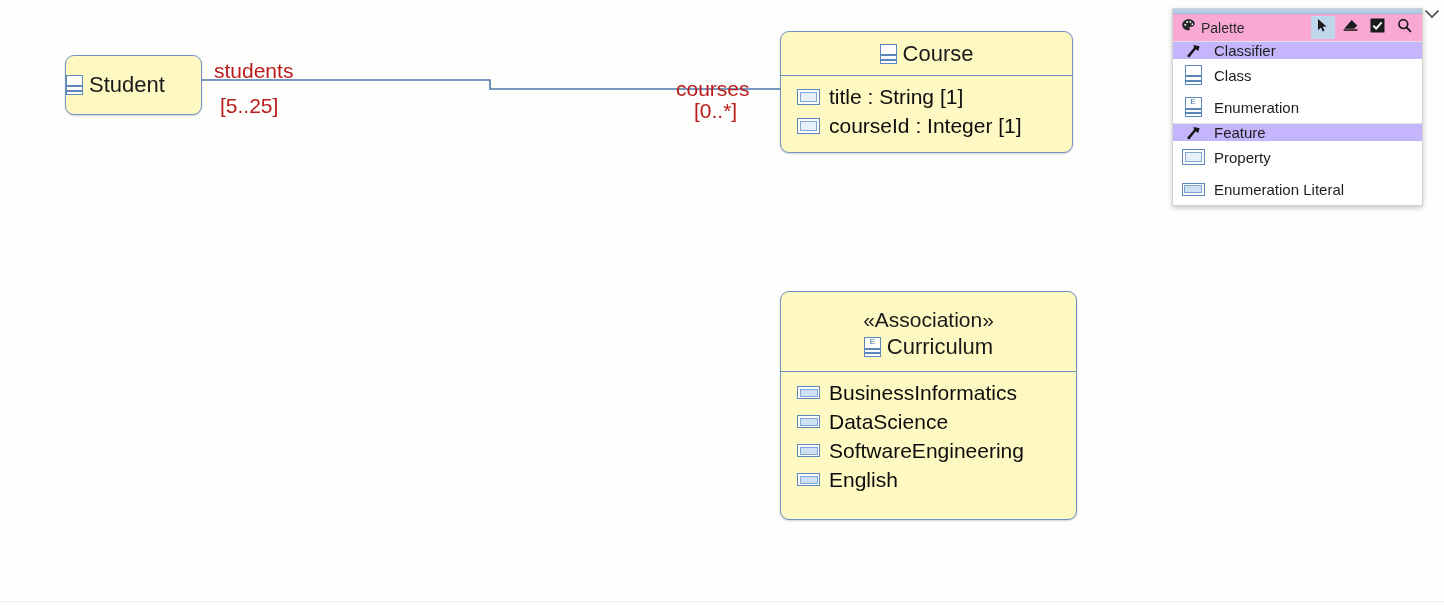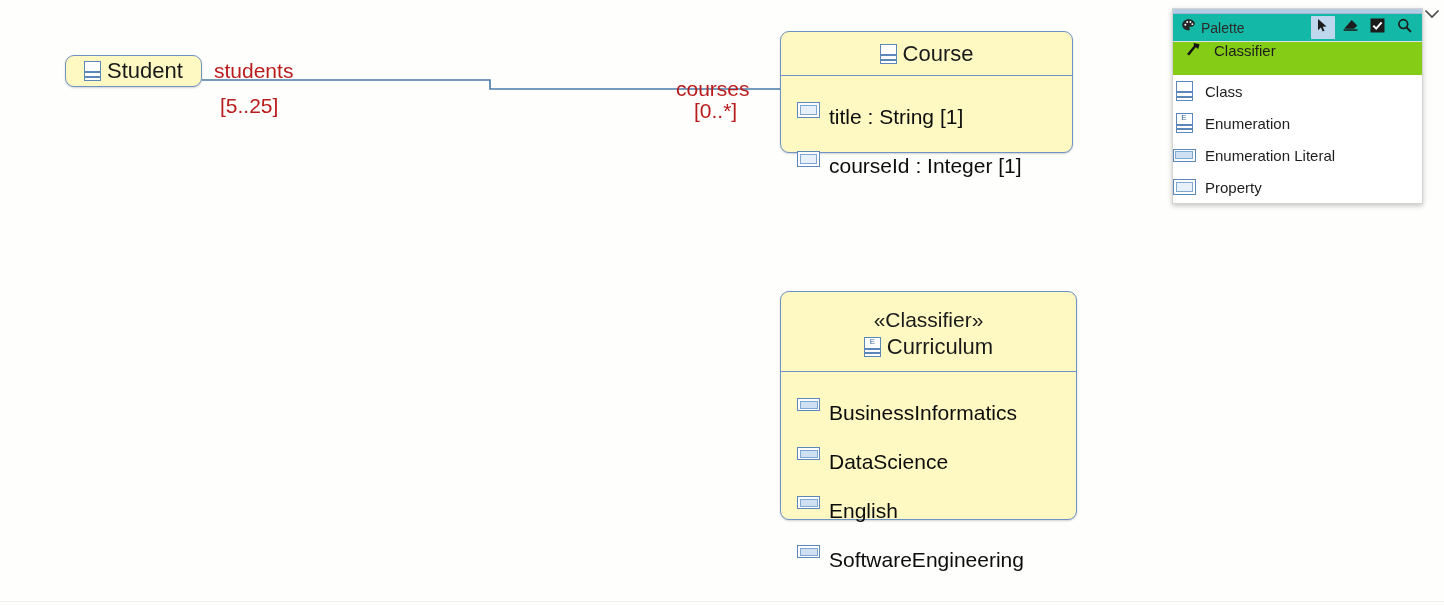--- a/index.html
+++ b/index.html
@@ -56,34 +56,34 @@
     align-items: center;
     justify-content: center;
     gap: 6px;
   }
   .compartment {
     border-top: 1px solid #6e93c4;
     padding: 6px 0 8px 0;
   }
   .feature-row {
     display: flex;
+    align-items: center;
     gap: 9px;
     padding: 0 16px;
     font-size: 21px;
     line-height: 29px;
     color: #0d0d0d;
     white-space: nowrap;
-    margin-top: 20px;
   }
 
   
   #node-student {
     left: 65px; top: 55px;
-    width: 137px; height: 32px;
-    display: flex; align-items: center; justify-content: center;
+    width: 137px; height: 60px;
+    display: flex; align-items: center; justify-content: flex-start;
   }
   
   #node-course {
     left: 780px; top: 31px;
     width: 293px; height: 122px;
   }
   #node-course .node-header { padding: 9px 0 8px 0; }
   
   #node-curriculum {
     left: 780px; top: 291px;
@@ -189,21 +189,21 @@
     box-shadow: 0 2px 5px rgba(0,0,0,0.22);
     box-sizing: border-box;
   }
   #palette-accent {
     height: 4px;
     background: #b6cbe4;
     border-bottom: 1px solid #9fb8d6;
   }
   #palette-header {
     height: 27px;
-    background: #14b8a6;
+    background: #f9a8d4;
     display: flex;
     align-items: center;
     padding: 0 6px 0 8px;
     box-sizing: border-box;
   }
   #palette-header .ptitle {
     font-size: 14px;
     color: #2b2b2b;
     margin-left: 5px;
     white-space: nowrap;
@@ -217,33 +217,34 @@
   .tool-btn {
     width: 24px; height: 23px;
     display: flex;
     align-items: center;
     justify-content: center;
     border-radius: 1px;
   }
   .tool-btn.active { background: #bfd7ec; }
 
   .pal-group {
-    height: 34px;
-    background: #84cc16;
+    height: 18px;
+    background: #c4b5fd;
     border-top: 1px solid #e0e0e0;
     display: flex;
-    align-items: flex-start;
+    align-items: flex-end;
     padding-left: 9px;
     box-sizing: border-box;
   }
   .pal-item {
     height: 32px;
     background: #ffffff;
     display: flex;
     align-items: center;
+    padding-left: 9px;
     box-sizing: border-box;
   }
   .pal-label {
     font-size: 15px;
     color: #1d1d1d;
     margin-left: 10px;
     white-space: nowrap;
   }
   .pal-icon-slot {
     width: 22px;
@@ -298,21 +299,21 @@
         <span class="ico ico-prop">
             <i></i>
           </span>
         <span>courseId : Integer [1]</span>
       </div>
     </div>
   </div>
 
   <div class="node" id="node-curriculum">
     <div class="node-header">
-      <span class="stereotype">«Classifier»</span>
+      <span class="stereotype">«Association»</span>
       <span class="node-title-line">
         <span class="ico ico-enum"><span>E</span></span>
         <span>Curriculum</span>
       </span>
     </div>
     <div class="compartment">
       <div class="feature-row">
         <span class="ico ico-lit">
             <i></i>
           </span>
@@ -321,27 +322,27 @@
       <div class="feature-row">
         <span class="ico ico-lit">
             <i></i>
           </span>
         <span>DataScience</span>
       </div>
       <div class="feature-row">
         <span class="ico ico-lit">
             <i></i>
           </span>
+        <span>SoftwareEngineering</span>
+      </div>
+      <div class="feature-row">
+        <span class="ico ico-lit">
+            <i></i>
+          </span>
         <span>English</span>
-      </div>
-      <div class="feature-row">
-        <span class="ico ico-lit">
-            <i></i>
-          </span>
-        <span>SoftwareEngineering</span>
       </div>
     </div>
   </div>
 
   <div class="edge-label" id="lbl-src-role">students</div>
   <div class="edge-label" id="lbl-src-mult">[5..25]</div>
   <div class="edge-label" id="lbl-tgt-role">courses</div>
   <div class="edge-label" id="lbl-tgt-mult">[0..*]</div>
 </div>
 
@@ -409,35 +410,43 @@
     </span>
     <span class="pal-label">Class</span>
   </div>
   <div class="pal-item">
     <span class="pal-icon-slot">
       <span class="ico ico-enum"><span>E</span></span>
     </span>
     <span class="pal-label">Enumeration</span>
   </div>
 
+  <div class="pal-group">
+    <span class="pal-icon-slot">
+      <svg width="16" height="15" viewBox="0 0 16 15">
+        <path d="M8.6 1.1 L14.6 2.2 L13.2 7.1 L10.7 5.2 L4.2 13.6 L2.0 11.9 L8.9 3.8 Z" fill="#161616"></path>
+      </svg>
+    </span>
+    <span class="pal-label">Feature</span>
+  </div>
+  <div class="pal-item">
+    <span class="pal-icon-slot">
+      <span class="ico ico-prop">
+          <i></i>
+        </span>
+    </span>
+    <span class="pal-label">Property</span>
+  </div>
   <div class="pal-item">
     <span class="pal-icon-slot">
       <span class="ico ico-lit">
           <i></i>
         </span>
     </span>
     <span class="pal-label">Enumeration Literal</span>
-  </div>
-  <div class="pal-item">
-    <span class="pal-icon-slot">
-      <span class="ico ico-prop">
-          <i></i>
-        </span>
-    </span>
-    <span class="pal-label">Property</span>
   </div>
 
 </div>
 
 <div id="collapse-chevron">
   <span class="ico">
     <svg width="16" height="11" viewBox="0 0 16 11">
       <path d="M2 2 L8 8 L14 2" stroke="#4a4a4a" stroke-width="1.7" fill="none" stroke-linecap="round"></path>
     </svg>
   </span>

